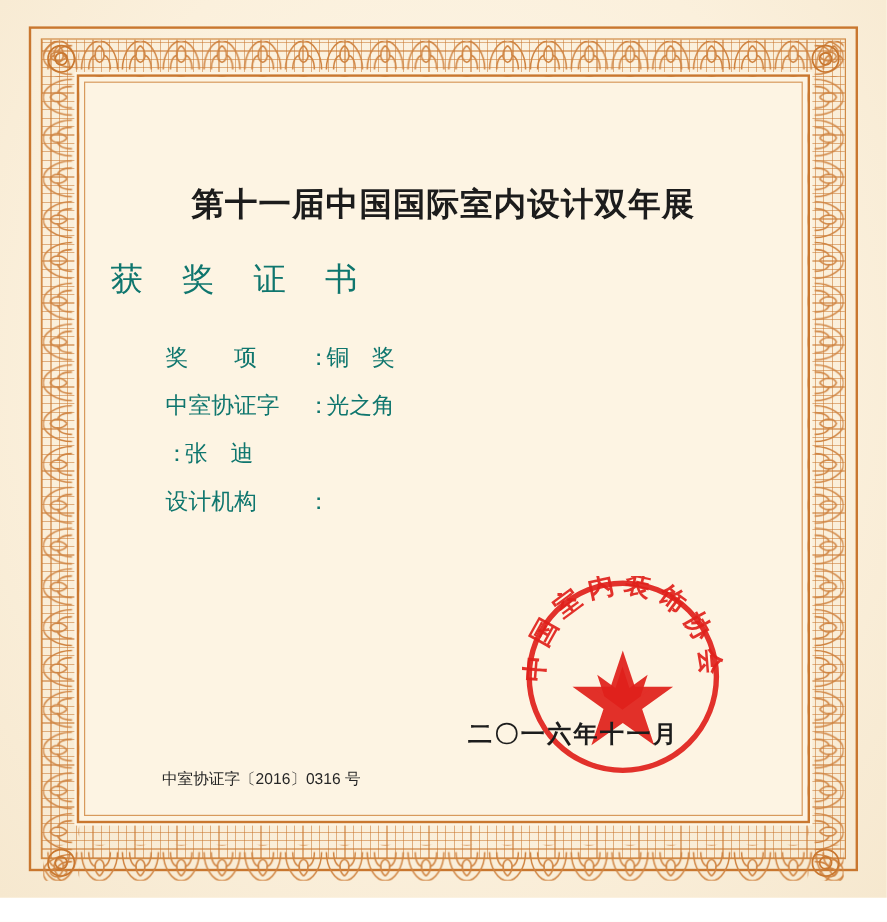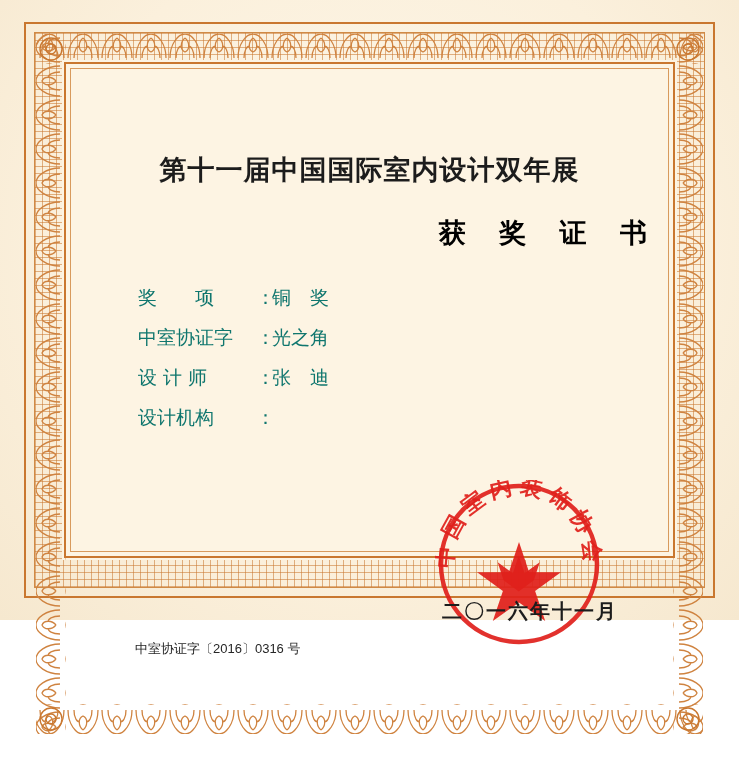--- a/index.html
+++ b/index.html
@@ -10,21 +10,21 @@
   body {
     width: 739px;
     height: 768px;
     font-family: "Liberation Sans", sans-serif;
     overflow: hidden;
   }
 
   #certificate {
     position: relative;
     width: 739px;
-    height: 620px;
+    height: 748px;
     background: #fdf4e3;
   }
 
   
   .paper {
     position: absolute;
     inset: 0;
     background:
       radial-gradient(ellipse at 50% 40%, #fdf6e8 0%, #fbf0dc 60%, #f6e8cf 100%);
   }
@@ -116,26 +116,26 @@
     font-weight: bold;
     letter-spacing: 1px;
     color: #1c1c1c;
     font-family: "DejaVu Sans", "Liberation Sans", sans-serif;
   }
   .title-sub {
     position: absolute;
     top: 135px;
     left: 0;
     right: 0;
-    text-align: right;
+    text-align: left;
     font-size: 27px;
-    font-weight: bold;
+    font-weight: normal;
     letter-spacing: 12px;
     text-indent: 12px;
-    color: #000000;
+    color: #0f766e;
     font-family: "DejaVu Sans", "Liberation Sans", sans-serif;
   }
 
   .fields {
     position: absolute;
     top: 205px;
     left: 58px;
   }
   .field-row {
     display: flex;
@@ -166,21 +166,21 @@
     width: 168px;
     height: 168px;
   }
   .seal svg { display: block; }
 
   .seal-date {
     position: absolute;
     left: 310px;
     top: 518px;
     width: 280px;
-    text-align: center;
+    text-align: left;
     font-size: 20px;
     font-weight: bold;
     color: #1c1c1c;
     letter-spacing: 2px;
     font-family: "DejaVu Sans", "Liberation Sans", sans-serif;
   }
 
   .serial {
     position: absolute;
     left: 55px;
@@ -252,21 +252,20 @@
         <span class="field-value">铜　奖</span>
       </div>
 
       <div class="field-row">
         <span class="field-label">中室协证字</span>
         <span class="field-colon">：</span>
         <span class="field-value">光之角</span>
       </div>
 
       <div class="field-row">
-        <span class="field-label">设 计 师</span>
         <span class="field-colon">：</span>
         <span class="field-value">张　迪</span>
       </div>
 
       <div class="field-row">
         <span class="field-label">设计机构</span>
         <span class="field-colon">：</span>
       </div>
 
     </div>

